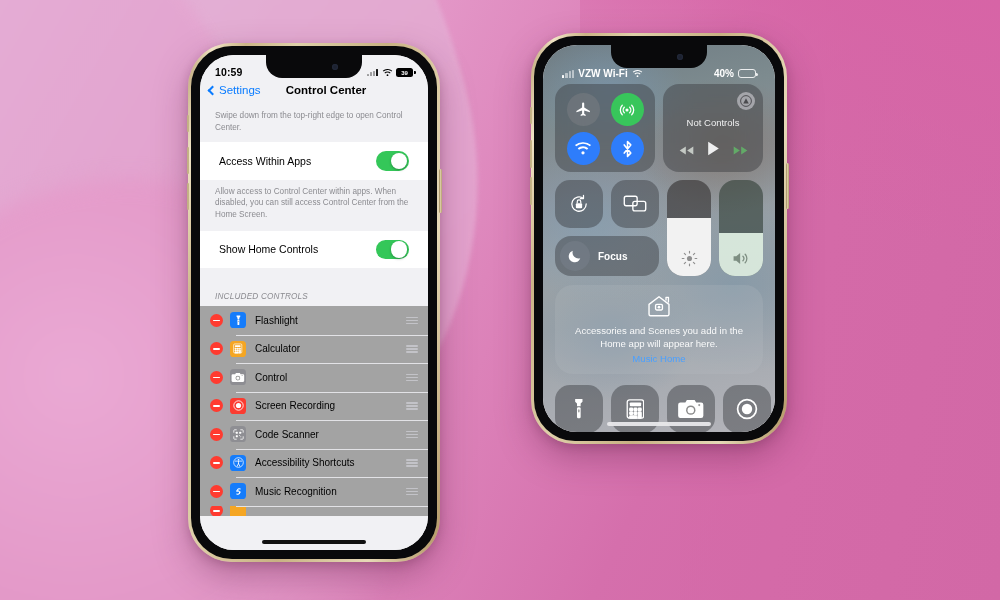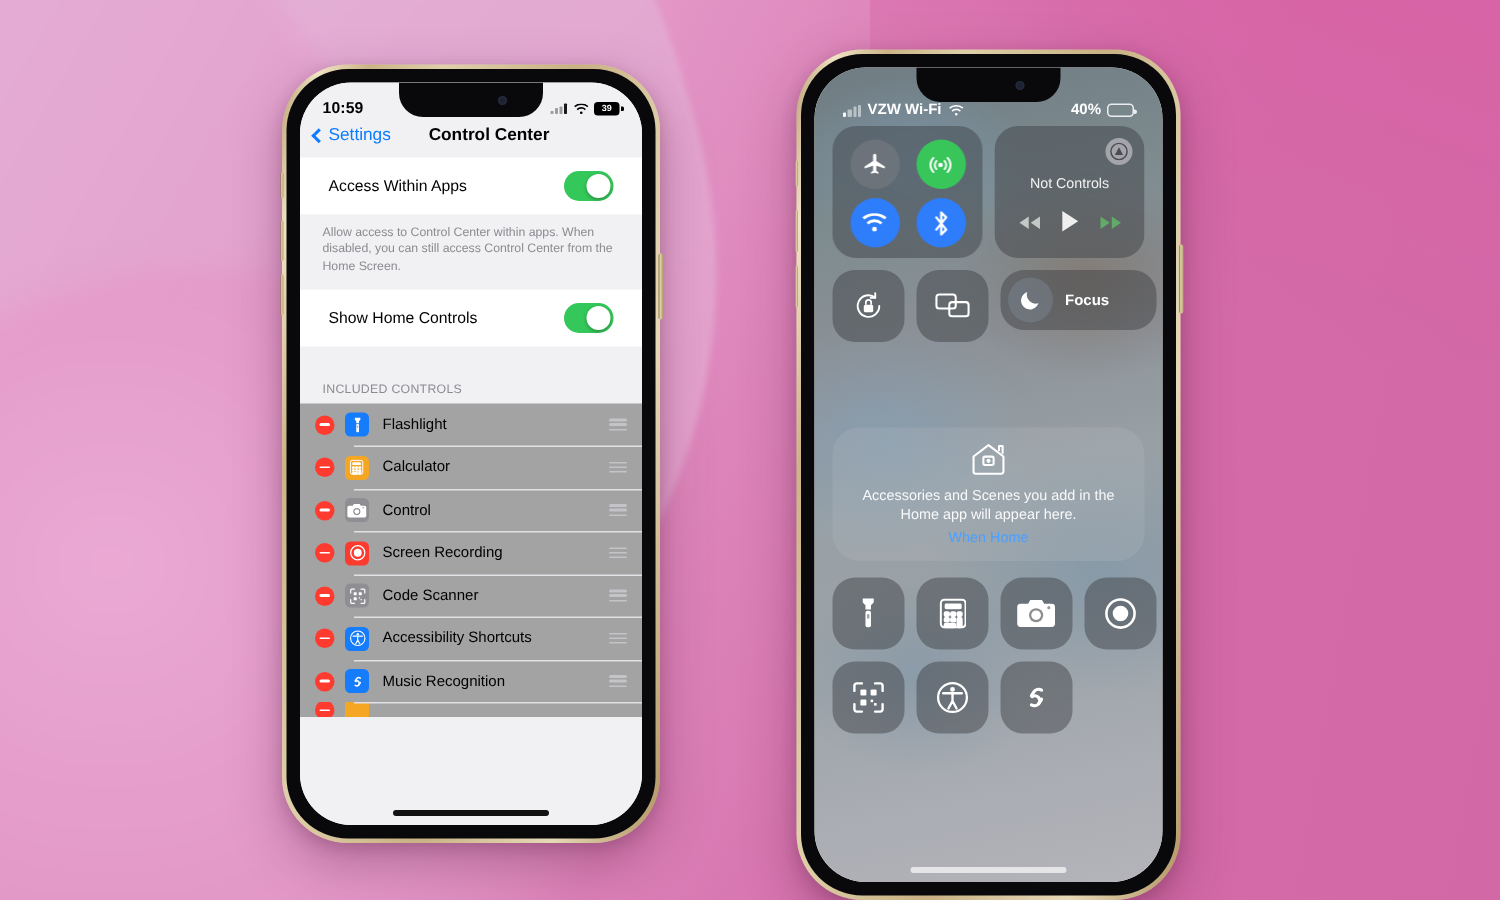--- a/index.html
+++ b/index.html
@@ -113,37 +113,37 @@
   .nav-back-label { font-size:11.5px; }
   .nav-title { position:absolute; left:0; right:0; text-align:center; font-size:11.5px; font-weight:700; pointer-events:none;padding-left:24px; }
 
   .hint { padding:5px 15px 9px 15px; color:#8b8b90; font-size:8.2px; line-height:1.42; }
   .card { background:#fff; margin:0; }
   .row-toggle { display:flex; align-items:center; justify-content:space-between; padding:9px 19px; }
   .row-toggle-label { font-size:10.5px; color:#000; }
   .switch { width:33px; height:19.5px; border-radius:11px; background:#34c759; position:relative; cursor:pointer; flex:none; }
   .switch .knob { position:absolute; top:1.6px; right:1.6px; width:16.4px; height:16.4px; border-radius:50%; background:#fff; box-shadow:0 1px 2.5px rgba(0,0,0,.3); }
   .foot { padding:6px 15px 0 15px; color:#8b8b90; font-size:8.2px; line-height:1.42; }
-  .sec-head { padding:24px 15px 5px 15px; color:#8b8b90; font-size:8.2px; letter-spacing:.2px; }
+  .sec-head { padding:24px 15px 5px 15px; color:#8b8b90; font-size:8.2px; letter-spacing:.2px;font-style:italic; }
 
   .ctrl-list { background:#a3a3a3; }
   .ctrl-row { display:flex; align-items:center; height:28.5px; padding-left:10px; padding-right:10px; position:relative; }
   .ctrl-row + .ctrl-row::before {
     content:""; position:absolute; left:36px; right:0; top:0; height:.7px; background:#e2e2e6;
   }
   .minus { width:13px; height:13px; border-radius:50%; background:#ff3b30; display:flex; align-items:center; justify-content:center; flex:none; cursor:pointer; }
   .minus::after { content:""; width:7px; height:1.6px; background:#fff; border-radius:1px; }
   .app-ico { width:16px; height:16px; border-radius:3.6px; margin-left:7px; flex:none; display:flex; align-items:center; justify-content:center; color:#fff; }
   .app-ico svg { display:block; }
   .ctrl-name { font-size:10px; margin-left:9px; flex:1; color:#000; }
   .grip { width:12px; display:flex; flex-direction:column; gap:1.7px; flex:none; cursor:grab; }
   .grip i { height:1.4px; background:#c3c3c8; border-radius:1px; display:block; }
 
   
-  #phone-right { left:531px; top:33px; width:256px; height:567px; }
+  #phone-right { left:531px; top:33px; width:256px; height:411px; }
   .cc-screen { width:100%; height:100%; position:relative; overflow:hidden; }
   .cc-wall {
     position:absolute; inset:0;
     background:
       radial-gradient(ellipse 120px 90px at 28% 12%, rgba(120,150,175,.75), transparent 65%),
       radial-gradient(ellipse 140px 110px at 78% 26%, rgba(128,108,92,.55), transparent 62%),
       radial-gradient(ellipse 150px 120px at 20% 46%, rgba(130,160,185,.6), transparent 66%),
       radial-gradient(ellipse 170px 130px at 82% 62%, rgba(120,148,170,.55), transparent 68%),
       radial-gradient(ellipse 130px 100px at 30% 75%, rgba(118,145,168,.5), transparent 66%),
       linear-gradient(168deg,#6e7c84 0%,#7c8b90 18%,#8b9198 34%,#97a0a6 50%,#9aa2a8 66%,#a7abb2 82%,#b4b4bb 100%);
@@ -157,21 +157,21 @@
   .sigw i:nth-child(1){height:3px;opacity:.95}
   .sigw i:nth-child(2){height:4.6px;opacity:.5}
   .sigw i:nth-child(3){height:6.2px;opacity:.5}
   .sigw i:nth-child(4){height:8px;opacity:.5}
   .cc-right-status { display:flex; align-items:center; gap:4px; font-size:10px; font-weight:700; }
   .battw { width:18px; height:9.5px; border:1.3px solid rgba(255,255,255,.85); border-radius:3px; position:relative; padding:1.3px; }
   .battw .lvl { height:100%; width:40%; background:#fff; border-radius:1px; }
   .battw::after { content:""; position:absolute; right:-3px; top:2.8px; width:1.6px; height:3.4px; background:rgba(255,255,255,.85); border-radius:0 1.5px 1.5px 0; }
 
   .cc-grid { display:flex; gap:8px; }
-  .cc-col { display:flex; gap:8px; }
+  .cc-col { display:flex; flex-direction:column; gap:8px; }
   .pane { background:rgba(58,62,66,.46); backdrop-filter:blur(12px); border-radius:16px; }
   .conn-pane { width:104px; height:88px; padding:9px; display:grid; grid-template-columns:1fr 1fr; gap:6px; place-items:center; }
   .circ { width:33px; height:33px; border-radius:50%; display:flex; align-items:center; justify-content:center; cursor:pointer; }
   .circ.off { background:rgba(118,122,128,.62); }
   .circ.green { background:#38c65b; }
   .circ.blue { background:#2e7dfb; }
 
   .media-pane { width:104px; height:88px; position:relative; padding:8px; }
   .airplay { position:absolute; right:8px; top:8px; width:18px; height:18px; border-radius:50%; background:rgba(190,190,195,.72); display:flex; align-items:center; justify-content:center; cursor:pointer; }
   .media-title { position:absolute; left:0; right:0; top:33px; text-align:center; color:rgba(255,255,255,.9); font-size:9.5px; }
@@ -240,20 +240,21 @@
         </div>
 
         <div class="nav-bar">
           <div class="nav-back">
             <span class="chev"></span>
             <span class="nav-back-label">Settings</span>
           </div>
           <div class="nav-title">Control Center</div>
         </div>
 
+        <div class="hint">Swipe down from the top-right edge to open Control Center.</div>
 
         <div class="card">
           <div class="row-toggle">
             <span class="row-toggle-label">Access Within Apps</span>
             <span class="switch">
                 <span class="knob"></span>
               </span>
           </div>
         </div>
         <div class="foot">Allow access to Control Center within apps. When disabled, you can still access Control Center from the Home Screen.</div>
@@ -552,21 +553,21 @@
           <div class="home-pane">
             <div class="home-ico">
               <svg width="26" height="24" viewBox="0 0 28 26" fill="none" stroke="#fff" stroke-width="1.5" stroke-linejoin="round" stroke-linecap="round">
                 <path d="M3.2 11.2L14 3l10.8 8.2V22a1.6 1.6 0 01-1.6 1.6H4.8A1.6 1.6 0 013.2 22z"></path>
                 <path d="M21.6 6.6V3.6h2.6v5"></path>
                 <rect x="10.3" y="11.3" width="7.4" height="6" rx="1.2"></rect>
                 <circle cx="14" cy="14.3" r="1.5" fill="#fff" stroke="none"></circle>
               </svg>
             </div>
             <div class="home-text">Accessories and Scenes you add in the Home app will appear here.</div>
-            <div class="home-link">When Home</div>
+            <div class="home-link">Music Home</div>
           </div>
 
           <div class="app-grid" id="cc-app-grid">
               <div class="sq-pane">
                 <svg viewBox="0 0 14 24" width="13.64" height="22" fill="#fff">
                   <path d="M3 1h8v3l-2 2v3H5V6L3 4z"></path>
                   <rect x="5" y="10" width="4" height="12" rx="1.4"></rect>
                   <rect x="6.1" y="12.4" width="1.8" height="3.4" rx=".9" fill="rgba(0,0,0,.35)"></rect>
                 </svg>
               </div>

